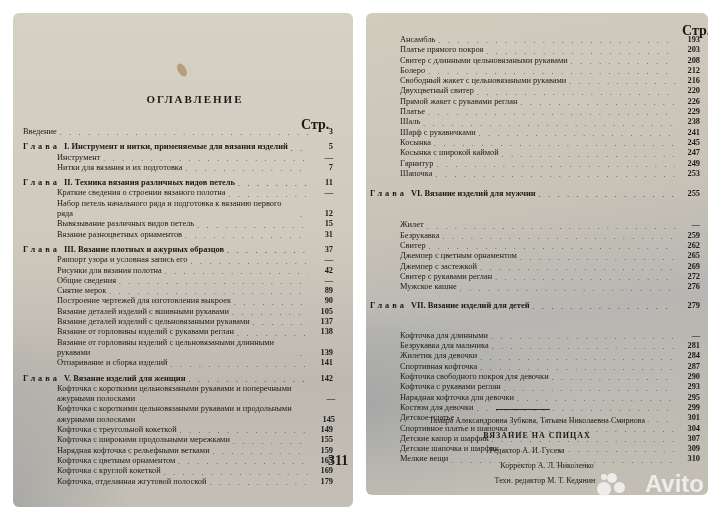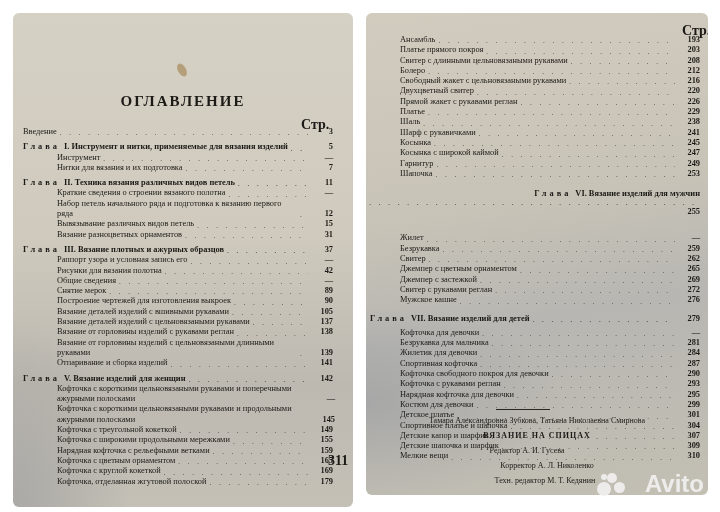--- a/index.html
+++ b/index.html
@@ -3,21 +3,21 @@
 <meta charset="utf-8">
 <style>
   html,body{margin:0;padding:0;}
   body{width:720px;height:512px;background:#ffffff;position:relative;overflow:hidden;font-family:"Liberation Serif","DejaVu Serif",serif;color:#1c1a17;}
   .page{position:absolute;top:13px;border-radius:6px;overflow:hidden;}
   .page-left{left:13px;width:340px;height:494px;background:linear-gradient(180deg,#d6d1c5 0%,#cfcabd 45%,#bdb9b1 75%,#c4c0b6 100%);}
   .page-right{left:366px;width:342px;height:482px;background:linear-gradient(170deg,#d2ccbf 0%,#c8c3b7 40%,#b7b6b2 62%,#c3bfb3 100%);}
   .shade-left{position:absolute;left:0;top:300px;width:120px;height:200px;background:radial-gradient(ellipse at left bottom,rgba(120,125,135,.35),rgba(0,0,0,0) 70%);}
   .shade-right{position:absolute;left:0;top:290px;width:200px;height:200px;background:radial-gradient(ellipse at left,rgba(130,135,145,.35),rgba(0,0,0,0) 70%);}
   .stain{position:absolute;left:165px;top:50px;width:8px;height:14px;border-radius:50%;background:#a88a5c;opacity:.7;transform:rotate(-30deg);}
-  .title{position:absolute;left:0;width:100%;text-align:center;top:80px;font-size:15px;letter-spacing:2px;font-weight:bold;}
+  .title{position:absolute;left:12px;width:100%;text-align:center;top:80px;font-size:11px;letter-spacing:2px;font-weight:bold;}
   .str{position:absolute;font-size:14px;font-weight:bold;}
   .toc{position:absolute;font-size:8.4px;line-height:10.3px;}
   .row{display:flex;align-items:flex-end;white-space:nowrap;}
   .row .lbl{flex:0 0 auto;}
   .row .dots{flex:1 1 auto;overflow:hidden;margin:0 3px;letter-spacing:3px;color:#3a3832;font-size:7px;line-height:8px;}
   .row .dots::before{content:". . . . . . . . . . . . . . . . . . . . . . . . . . . . . . . . . . . . . . . . . . . . . . . . . . . . . . . . . . . . . . . . . . . . . . . . . . .";}
   .row .pg{flex:0 0 22px;text-align:right;font-weight:bold;}
   .chap{font-weight:bold;margin-top:5px;}
   .chap .gl{letter-spacing:3px;font-weight:bold;margin-right:4px;}
   .sub{padding-left:34px;}
@@ -262,21 +262,21 @@
         <span class="lbl">Гарнитур</span>
         <span class="dots"></span>
         <span class="pg">249</span>
       </div>
     <div class="row sub r">
         <span class="lbl">Шапочка</span>
         <span class="dots"></span>
         <span class="pg">253</span>
       </div>
 
-    <div class="row chap" style="margin-top:10px;margin-bottom:4px;flex-direction:column;">
+    <div class="row chap" style="margin-top:10px;margin-bottom:21px;">
       <span class="lbl"><span class="gl">Глава</span><span>VI.</span> <span>Вязание изделий для мужчин</span></span>
         <span class="dots"></span>
         <span class="pg">255</span>
     </div>
     <div class="row sub r">
         <span class="lbl">Жилет</span>
         <span class="dots"></span>
         <span class="pg">—</span>
       </div>
     <div class="row sub r">
@@ -303,27 +303,27 @@
         <span class="lbl">Свитер с рукавами реглан</span>
         <span class="dots"></span>
         <span class="pg">272</span>
       </div>
     <div class="row sub r">
         <span class="lbl">Мужское кашне</span>
         <span class="dots"></span>
         <span class="pg">276</span>
       </div>
 
-    <div class="row chap" style="margin-top:8px;margin-bottom:4px;">
+    <div class="row chap" style="margin-top:8px;margin-bottom:20px;">
       <span class="lbl"><span class="gl">Глава</span><span>VII.</span> <span>Вязание изделий для детей</span></span>
         <span class="dots"></span>
         <span class="pg">279</span>
     </div>
     <div class="row sub r">
-        <span class="lbl">Кофточка для девочки</span>
+        <span class="lbl">Кофточка для длинными</span>
         <span class="dots"></span>
         <span class="pg">—</span>
       </div>
     <div class="row sub r">
         <span class="lbl">Безрукавка для мальчика</span>
         <span class="dots"></span>
         <span class="pg">281</span>
       </div>
     <div class="row sub r">
         <span class="lbl">Жилетик для девочки</span>

